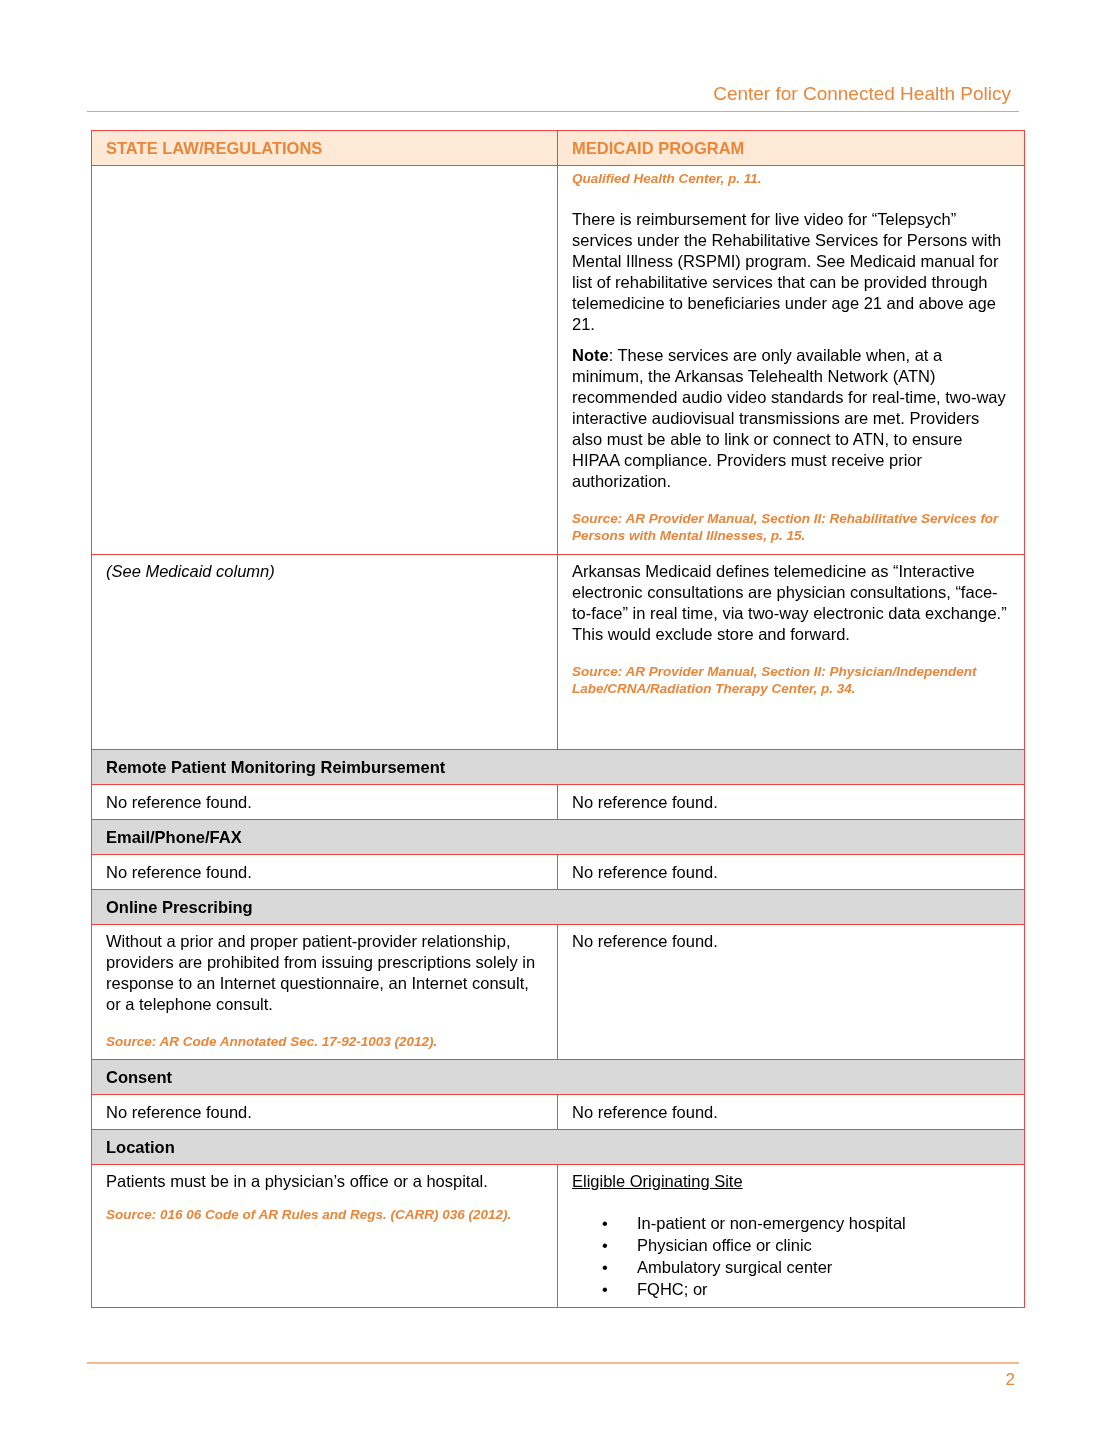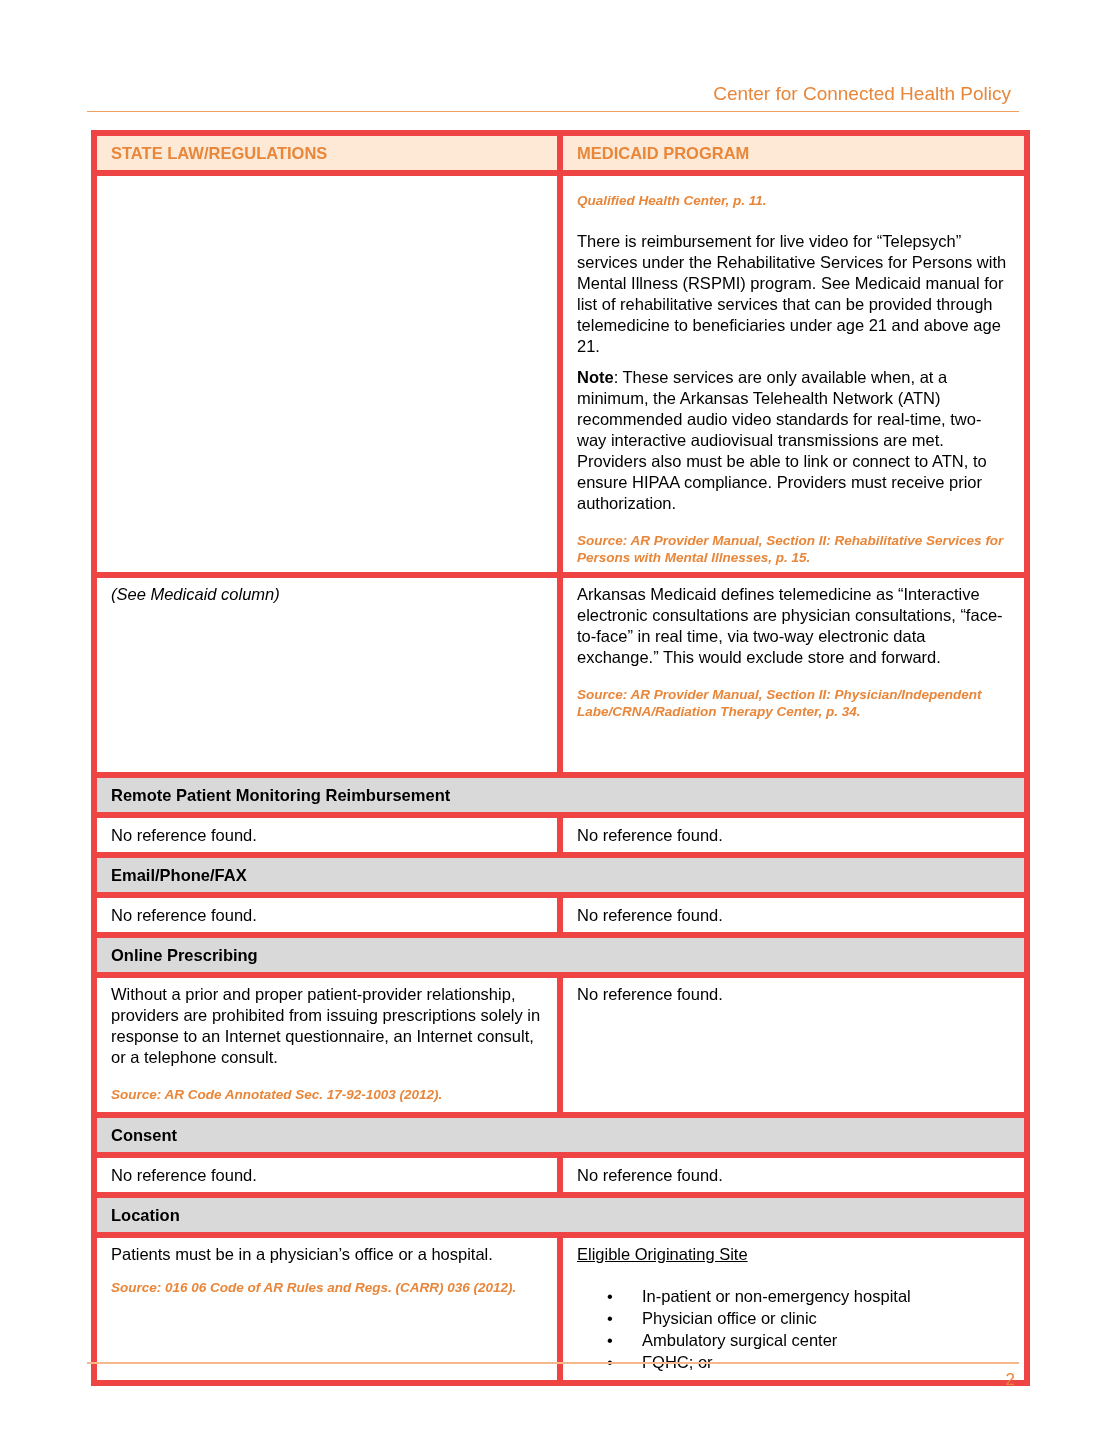--- a/index.html
+++ b/index.html
@@ -1,20 +1,20 @@
 <!DOCTYPE html>
 <html><head>
 <meta charset="utf-8">
 <style>
   html, body { margin: 0; padding: 0; background: #ffffff; }
   body { width: 1105px; height: 1430px; position: relative; font-family: "Liberation Sans", sans-serif; color: #000; }
   .page-header { position: absolute; left: 87px; top: 80px; width: 932px; height: 31px; border-bottom: 1px solid #f0a060; }
   .page-header .title { position: absolute; right: 8px; top: 3px; font-size: 19px; color: #e8863a; }
   table.doc { position: absolute; left: 91px; top: 130px; width: 933px; border-collapse: collapse; table-layout: fixed; }
-  table.doc td, table.doc th { border: 6px solid #ef4444; vertical-align: top; padding: 0 14px; font-size: 16.5px; line-height: 21px; text-align: left; }
+  table.doc td, table.doc th { border: 1px solid #ef4444; vertical-align: top; padding: 0 14px; font-size: 16.5px; line-height: 21px; text-align: left; }
   col.c1 { width: 466px; }
   col.c2 { width: 467px; }
   tr.colhead th { background: #fde9d6; color: #e8863a; font-weight: bold; height: 34px; vertical-align: middle; font-size: 16.5px; }
   tr.section td { background: #d9d9d9; font-weight: bold; height: 34px; vertical-align: middle; }
   tr.simple td { height: 34px; vertical-align: middle; }
   .src { color: #e8863a; font-weight: bold; font-style: italic; font-size: 13.5px; line-height: 17px; }
   p { margin: 0; }
   .ital { font-style: italic; }
   .u { text-decoration: underline; }
   ul.sites { margin: 0; padding: 0; list-style: none; }
@@ -37,21 +37,21 @@
     </colgroup>
   <tbody>
       <tr class="colhead">
     <th>STATE LAW/REGULATIONS</th>
     <th>MEDICAID PROGRAM</th>
   </tr>
 
   <tr>
     <td style="height:388px;"></td>
     <td>
-      <p class="src" style="margin-top:16px;">Qualified Health Center, p. 11.</p>
+      <p class="src" style="margin-top:4px;">Qualified Health Center, p. 11.</p>
       <p style="margin-top:22px;">There is reimbursement for live video for “Telepsych” services under the Rehabilitative Services for Persons with Mental Illness (RSPMI) program.  See Medicaid manual for list of rehabilitative services that can be provided through telemedicine to beneficiaries under age 21 and above age 21.</p>
       <p style="margin-top:10px;"><b>Note</b><span>: These services are only available when, at a minimum, the Arkansas Telehealth Network (ATN) recommended audio video standards for real-time, two-way interactive audiovisual transmissions are met. Providers also must be able to link or connect to ATN, to ensure HIPAA compliance. Providers must receive prior authorization.</span></p>
       <p class="src" style="margin-top:18px; margin-bottom:6px;">Source: AR Provider Manual, Section II: Rehabilitative Services for Persons with Mental Illnesses, p. 15.</p>
     </td>
   </tr>
 
   <tr>
     <td style="height:188px; padding-top:6px;">
       <p class="ital">(See Medicaid column)</p>
     </td>

